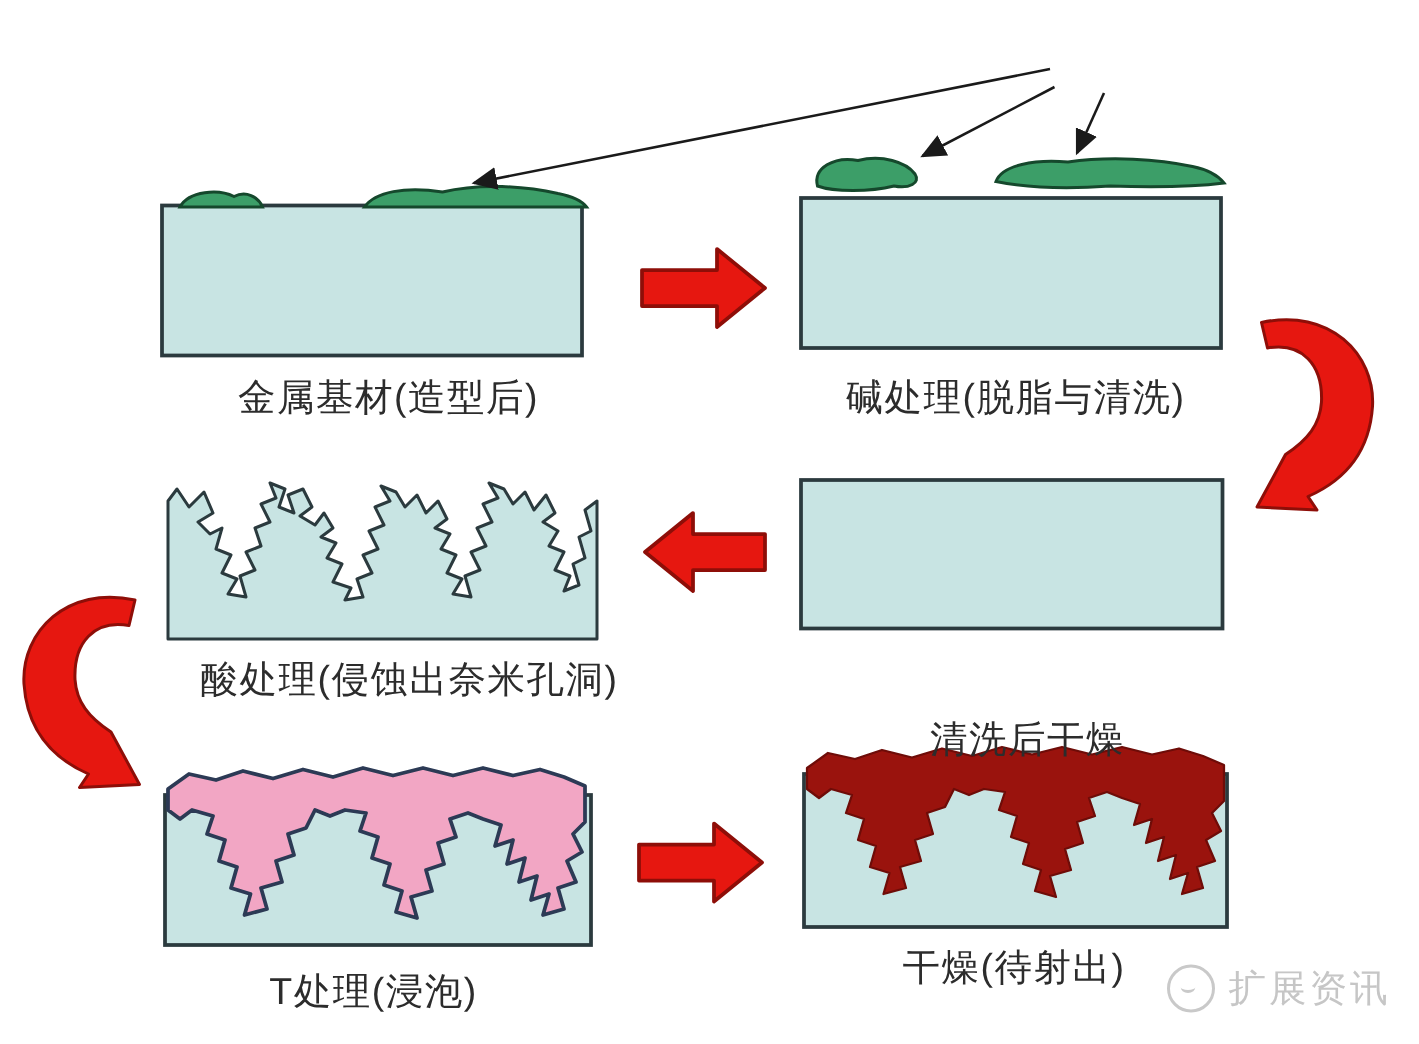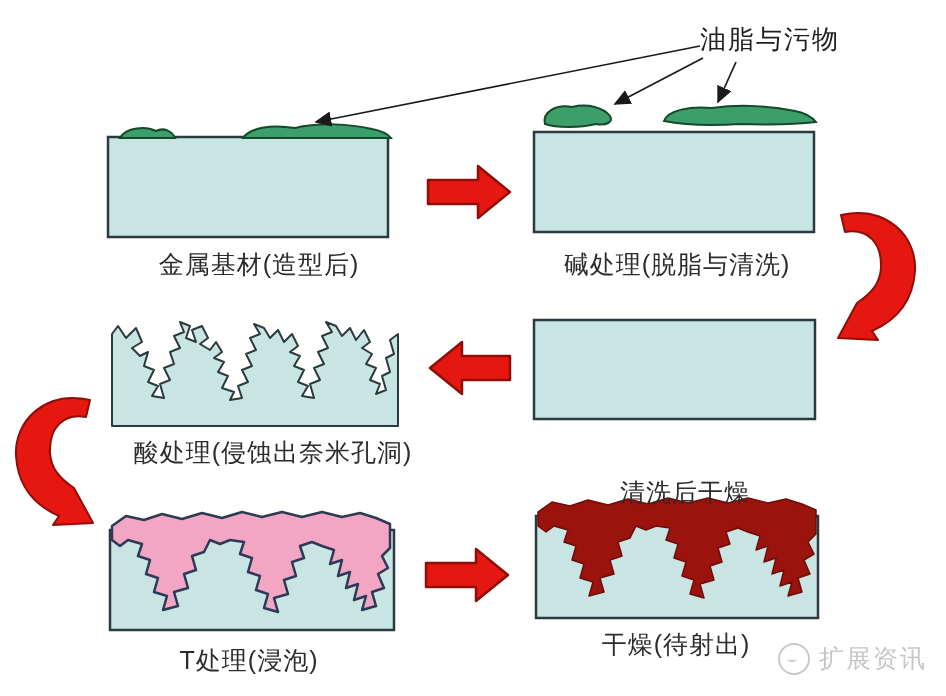--- a/index.html
+++ b/index.html
@@ -94,21 +94,20 @@
 
     <polygon points="428,180 478,180 478,166 510,192 478,218 478,204 428,204" stroke-width="2.5" stroke-linejoin="round" fill="#e61710" stroke="#8e0e08"></polygon>
     <polygon points="510,356 462,356 462,342 430,368 462,394 462,380 510,380" stroke-width="2.5" stroke-linejoin="round" fill="#e61710" stroke="#8e0e08"></polygon>
     <polygon points="426,563 476,563 476,549 508,575 476,601 476,587 426,587" stroke-width="2.5" stroke-linejoin="round" fill="#e61710" stroke="#8e0e08"></polygon>
     <path d="M841 215 C886 205 917 236 915 271 C913 301 897 320 872 331 L878 340 L838 338 L857 303 C872 293 880 283 881 268 C882 243 868 228 845 232 Z" stroke-width="2" stroke-linejoin="round" fill="#e61710" stroke="#8e0e08"></path>
     <g transform="translate(931,185) scale(-1,1)">
       <path d="M841 215 C886 205 917 236 915 271 C913 301 897 320 872 331 L878 340 L838 338 L857 303 C872 293 880 283 881 268 C882 243 868 228 845 232 Z" stroke-width="2" stroke-linejoin="round" fill="#e61710" stroke="#8e0e08"></path>
     </g>
   </svg>
 
-  <div class="annot">油脂与污物</div>
 
   <div class="lbl" style="left:109px;top:248px;width:300px;">金属基材(造型后)</div>
 
   <div class="lbl" style="left:527px;top:248px;width:300px;">碱处理(脱脂与清洗)</div>
 
   <div class="lbl" style="left:535px;top:436px;width:300px;margin-top:40px;">清洗后干燥</div>
 
   <div class="lbl" style="left:99px;top:644px;width:300px;">T处理(浸泡)</div>
 
   <div class="lbl" style="left:113px;top:436px;width:320px;">酸处理(侵蚀出奈米孔洞)</div>

